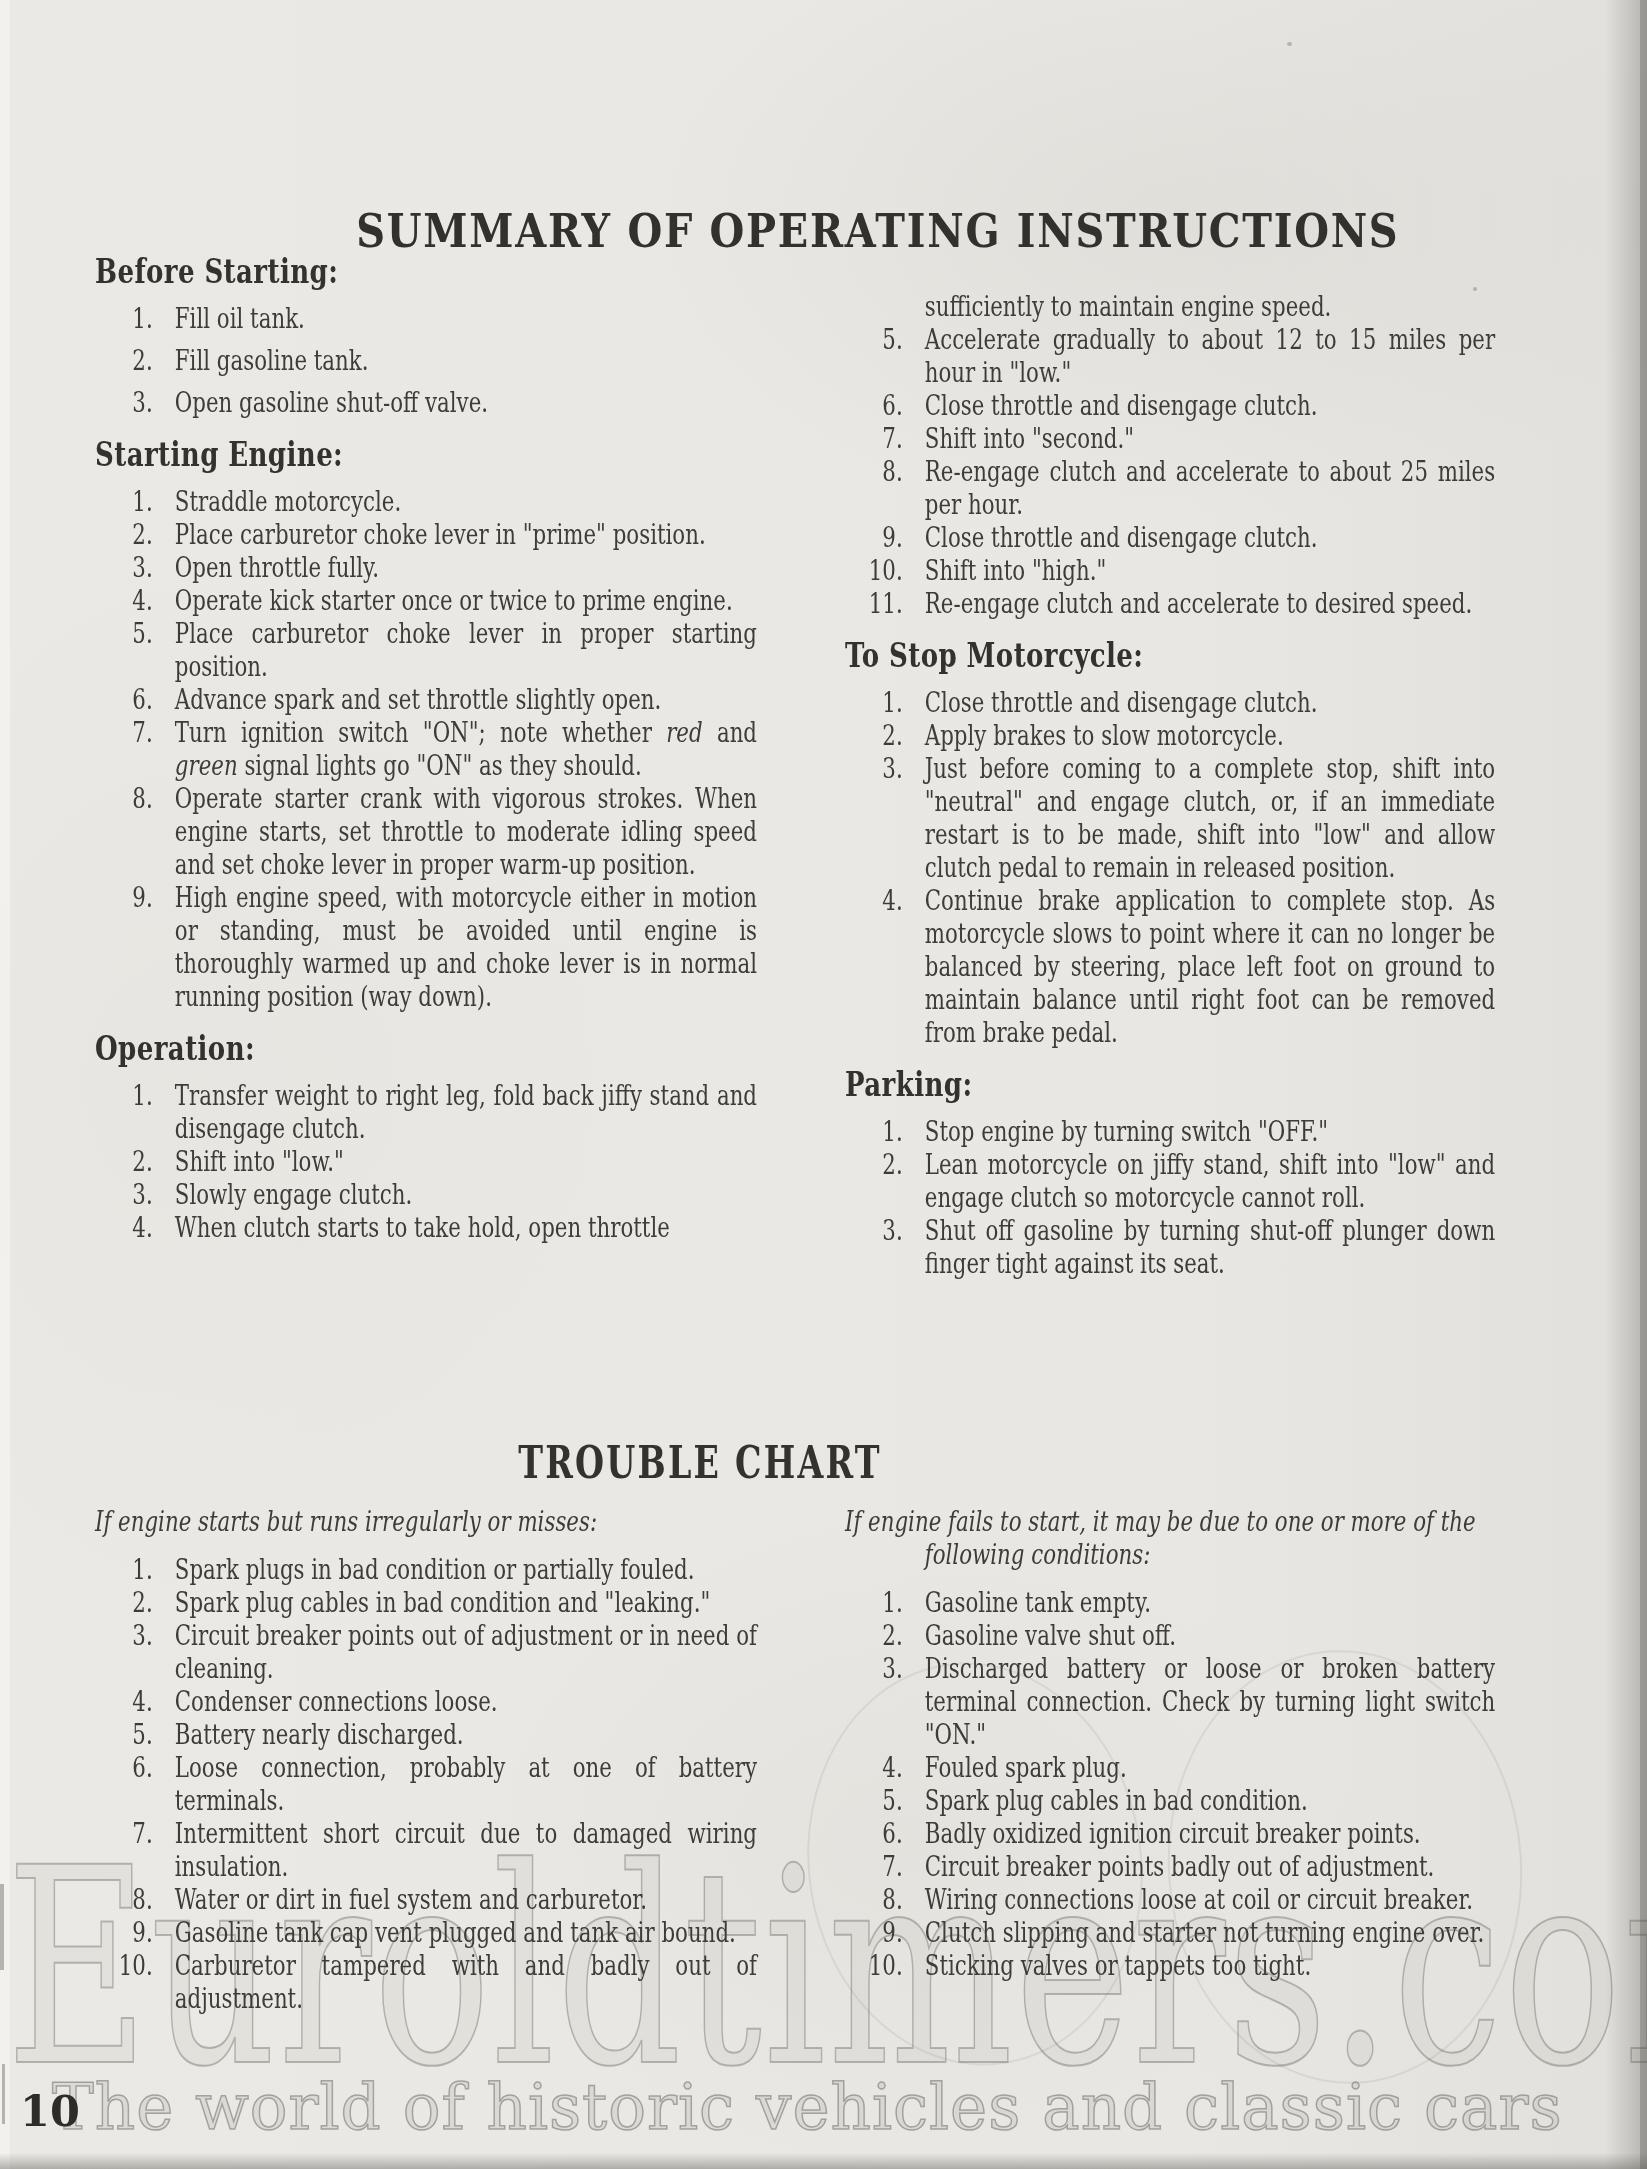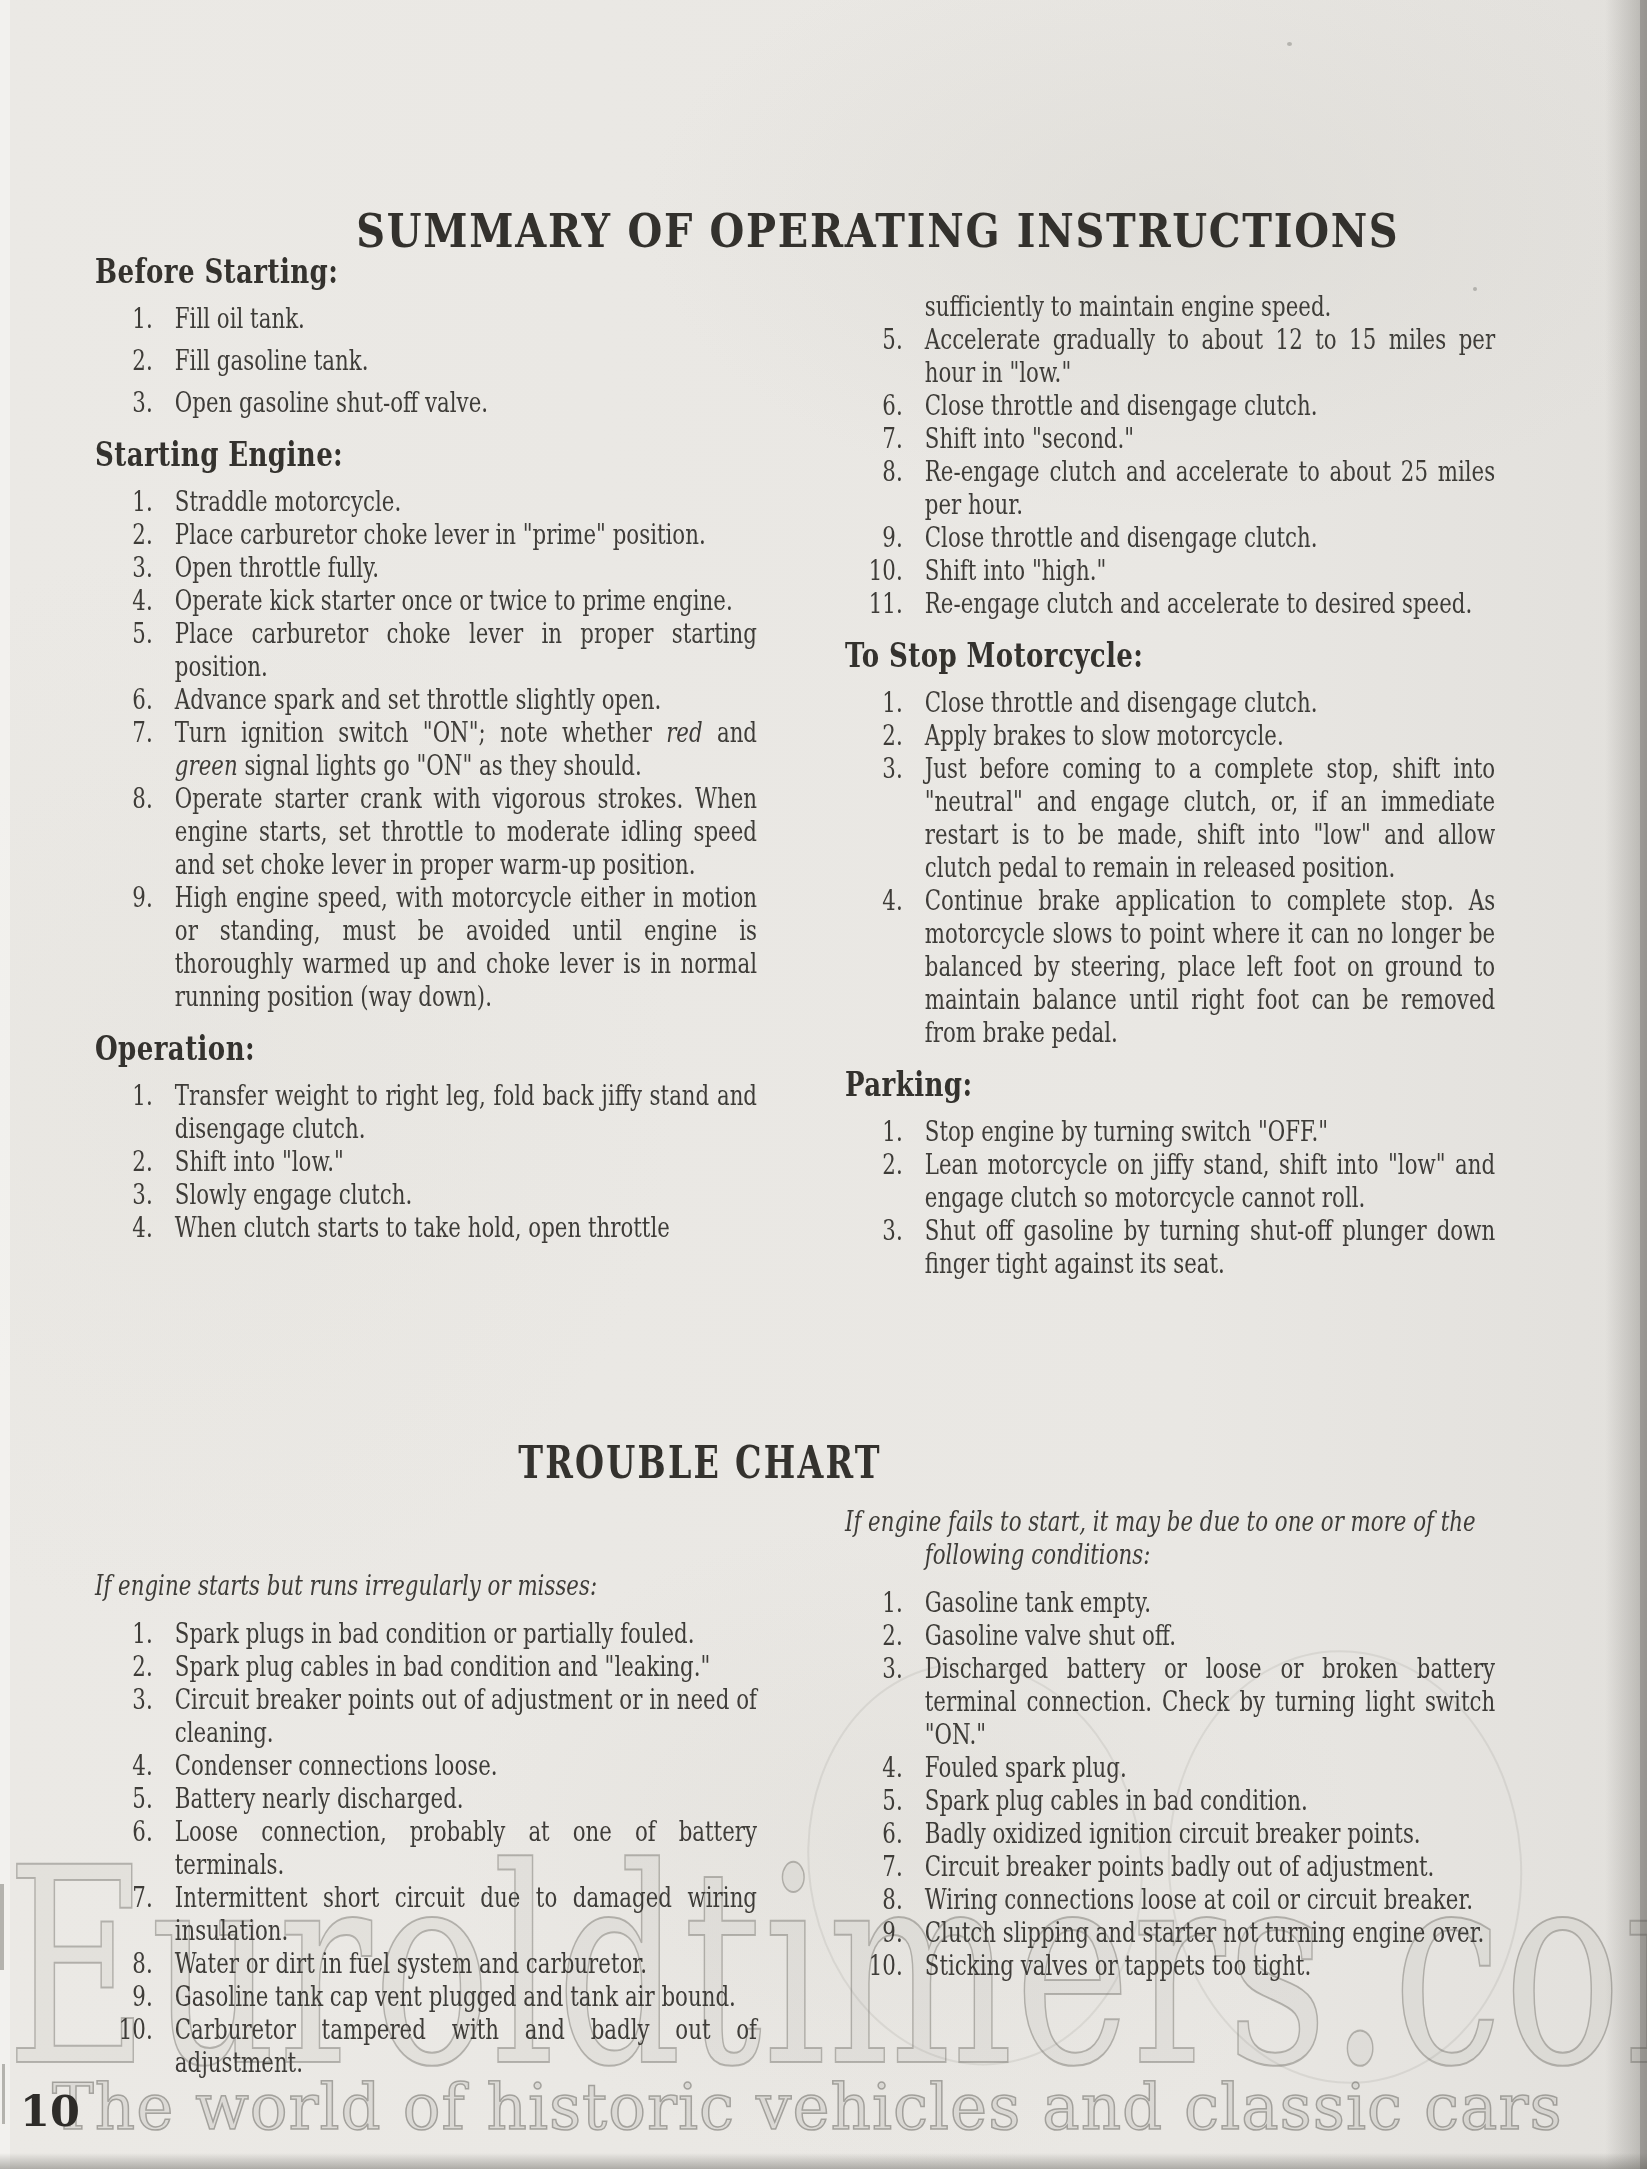--- a/index.html
+++ b/index.html
@@ -29,21 +29,21 @@
     z-index:3;
   }
 
   
   .col { position:absolute; z-index:3; }
   .col-inner { transform:scaleX(0.79); transform-origin:0 0; }
   #col-sum-left   { left:95px;  top:252px;  }
   #col-sum-left  .col-inner { width:838px; }
   #col-sum-right  { left:845px; top:290px;  }
   #col-sum-right .col-inner { width:823px; }
-  #col-tr-left    { left:95px;  top:1569px; }
+  #col-tr-left    { left:95px;  top:1505px; }
   #col-tr-left   .col-inner { width:838px; }
   #col-tr-right   { left:845px; top:1505px; }
   #col-tr-right  .col-inner { width:823px; }
 
   .h {
     font-size:33px; font-weight:bold; line-height:40px; margin:16px 0 10px 0;
     color:#34322e; letter-spacing:0.5px;
   }
   .sec:first-child .h { margin-top:0; }
 

